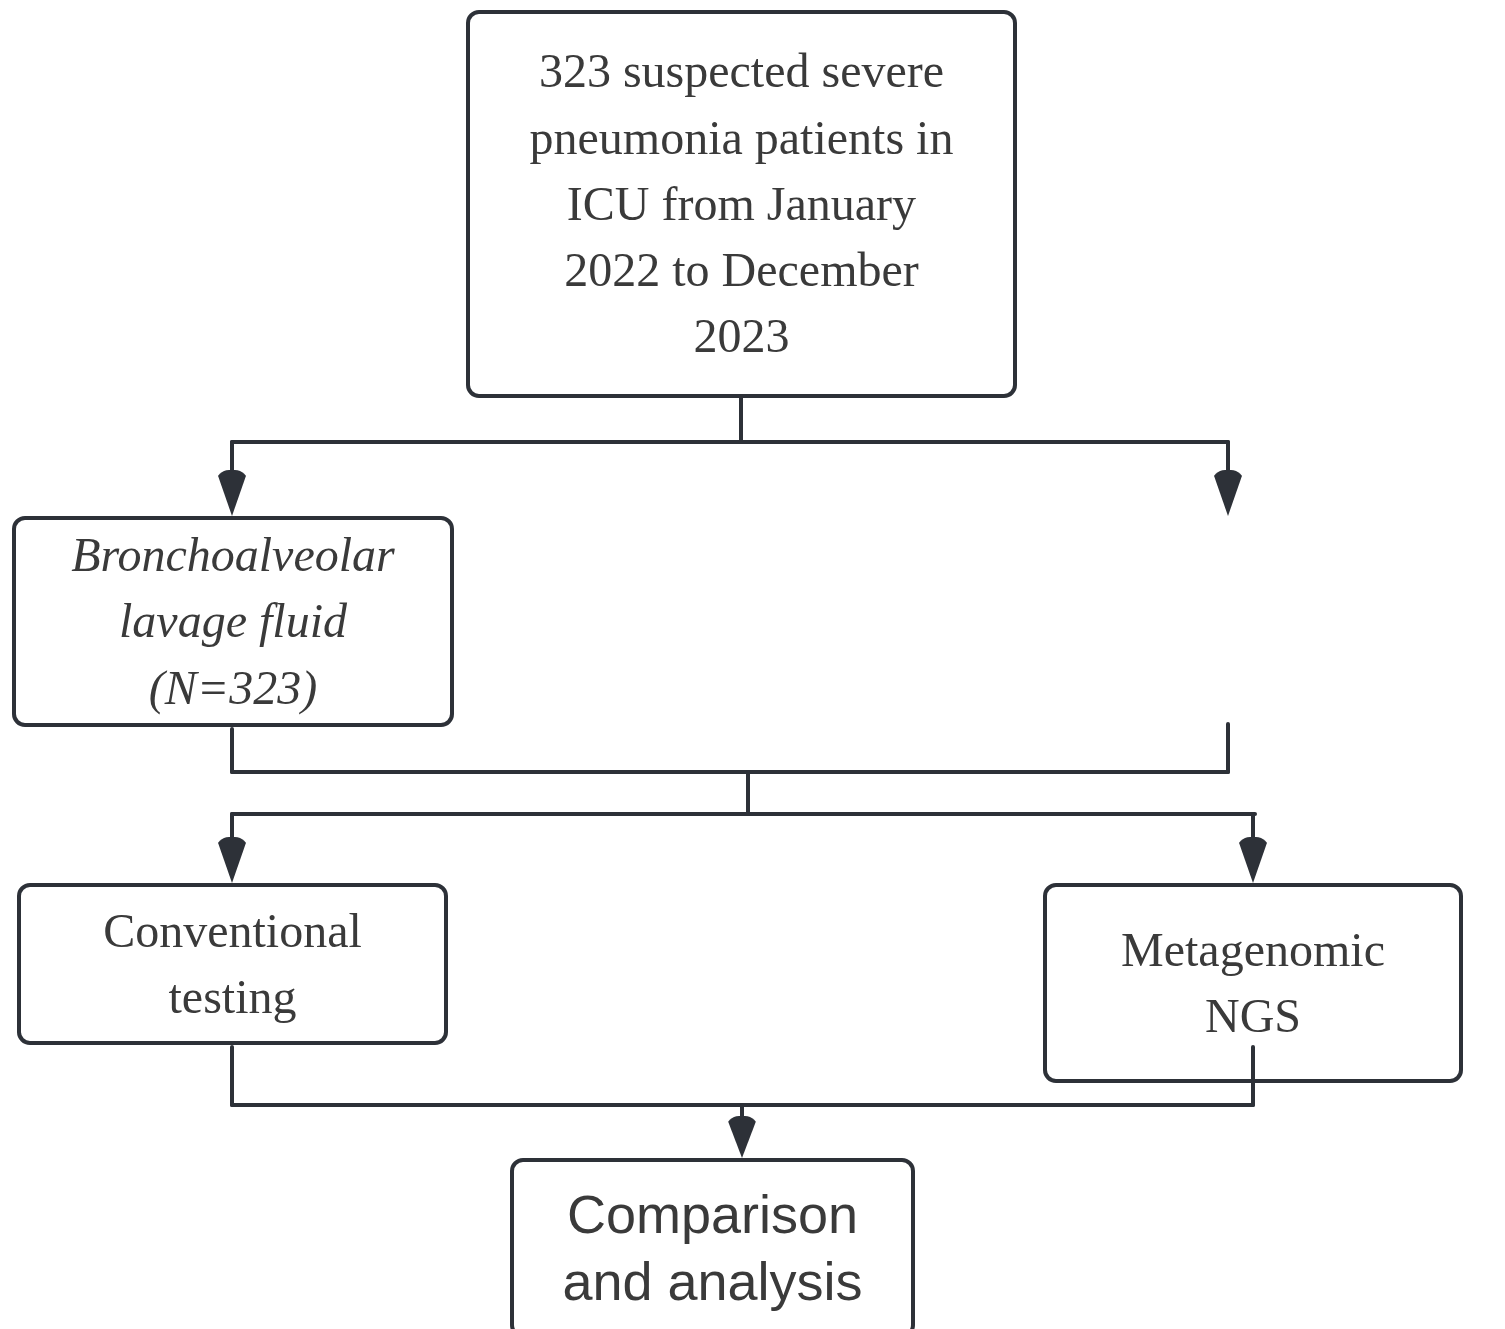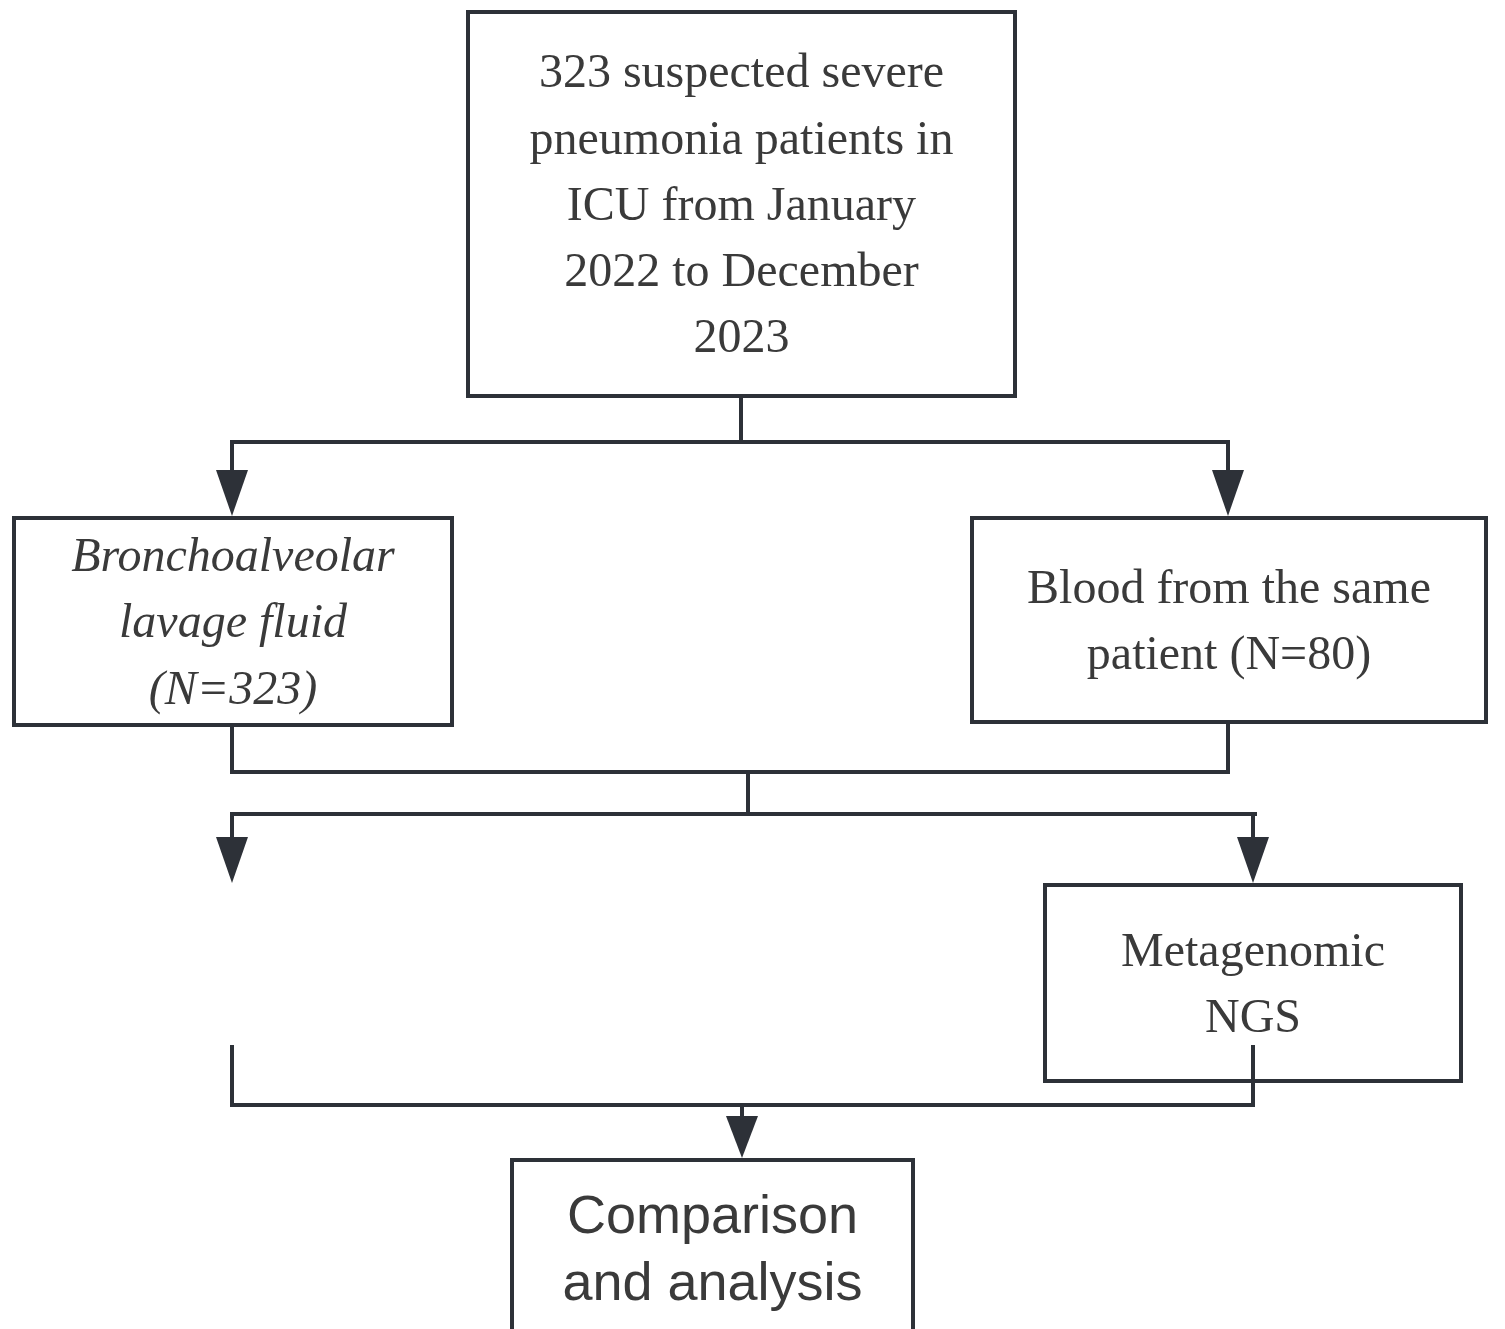--- a/index.html
+++ b/index.html
@@ -1,20 +1,20 @@
 <!DOCTYPE html>
 <html style="--line: #2d3138; --text: #3a3a3a; --bg: #ffffff;"><head>
 <meta charset="utf-8">
 <style>
   :root {
     --line: #2d3138;
     --text: #3a3a3a;
     --bg: #ffffff;
   }
-  * { margin: 0; padding: 0; box-sizing: border-box; }
+  * { margin: 0; padding: 0; box-sizing: border-box; border-radius: 13px; }
   html, body { background: var(--bg); }
   .canvas {
     position: relative;
     width: 1505px;
     height: 1329px;
     background: var(--bg);
     overflow: hidden;
   }
   .node {
     position: absolute;
@@ -78,35 +78,35 @@
   <div class="vline" style="left:230px; top:440px; height:34px;"></div>
   <div class="arrow-down" style="left:216px; top:470px;"></div>
   <div class="vline" style="left:1226px; top:440px; height:34px;"></div>
   <div class="arrow-down" style="left:1212px; top:470px;"></div>
 
   <div class="node serif" style="left:12px; top:516px; width:442px; height:211px;font-style:italic;">
     <span class="label">Bronchoalveolar
 lavage fluid
 (N=323)</span>
   </div>
-  <div class="node serif" style="left:970px; top:516px; width:518px; height:208px;">
-    <span class="label">Blood from the same
-patient (N=80)</span>
-  </div>
 
   <div class="vline" style="left:230px; top:727px; height:47px;"></div>
   <div class="vline" style="left:1226px; top:722px; height:52px;"></div>
   <div class="hline" style="left:230px; top:770px; width:1000px;"></div>
   <div class="vline" style="left:746px; top:770px; height:46px;"></div>
   <div class="hline" style="left:230px; top:812px; width:1027px;"></div>
   <div class="vline" style="left:230px; top:812px; height:30px;"></div>
   <div class="arrow-down" style="left:216px; top:837px;"></div>
   <div class="vline" style="left:1251px; top:812px; height:30px;"></div>
   <div class="arrow-down" style="left:1237px; top:837px;"></div>
 
+  <div class="node serif" style="left:17px; top:883px; width:431px; height:162px;">
+    <span class="label">Conventional
+testing</span>
+  </div>
   <div class="node serif" style="left:1043px; top:883px; width:420px; height:200px;">
     <span class="label">Metagenomic
 NGS</span>
   </div>
 
   <div class="vline" style="left:230px; top:1045px; height:62px;"></div>
   <div class="vline" style="left:1251px; top:1045px; height:62px;"></div>
   <div class="hline" style="left:230px; top:1103px; width:1025px;"></div>
   <div class="vline" style="left:740px; top:1103px; height:18px;"></div>
   <div class="arrow-down small" style="left:726px; top:1116px;"></div>

